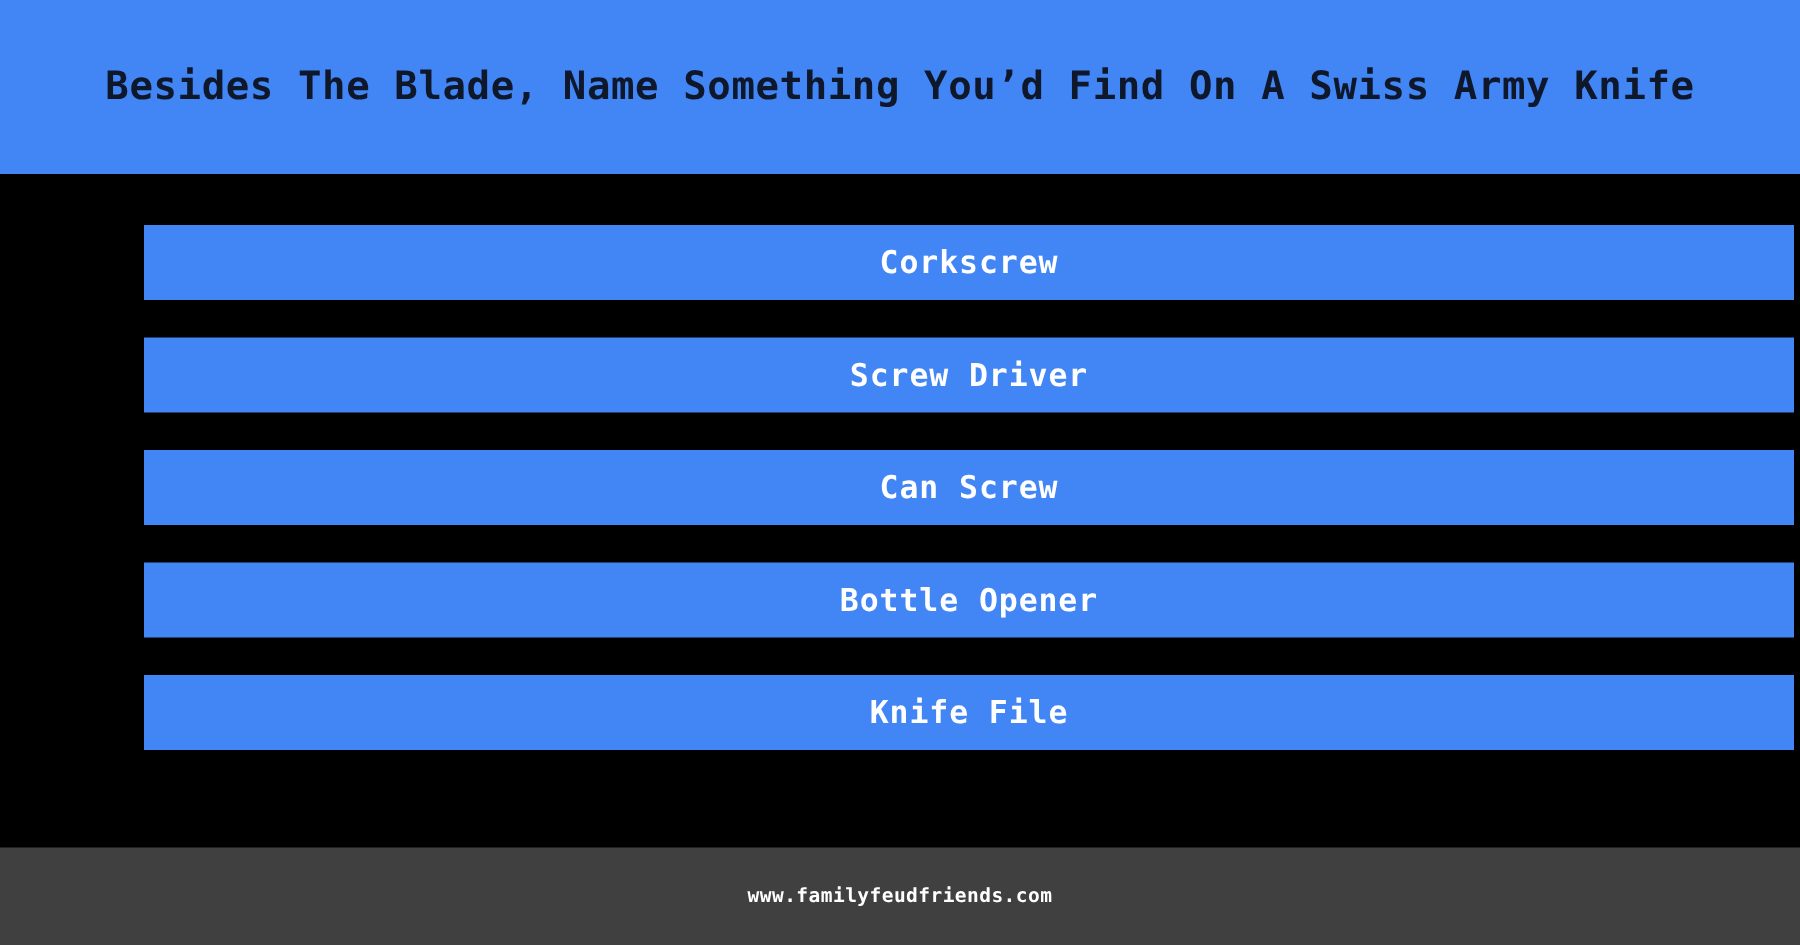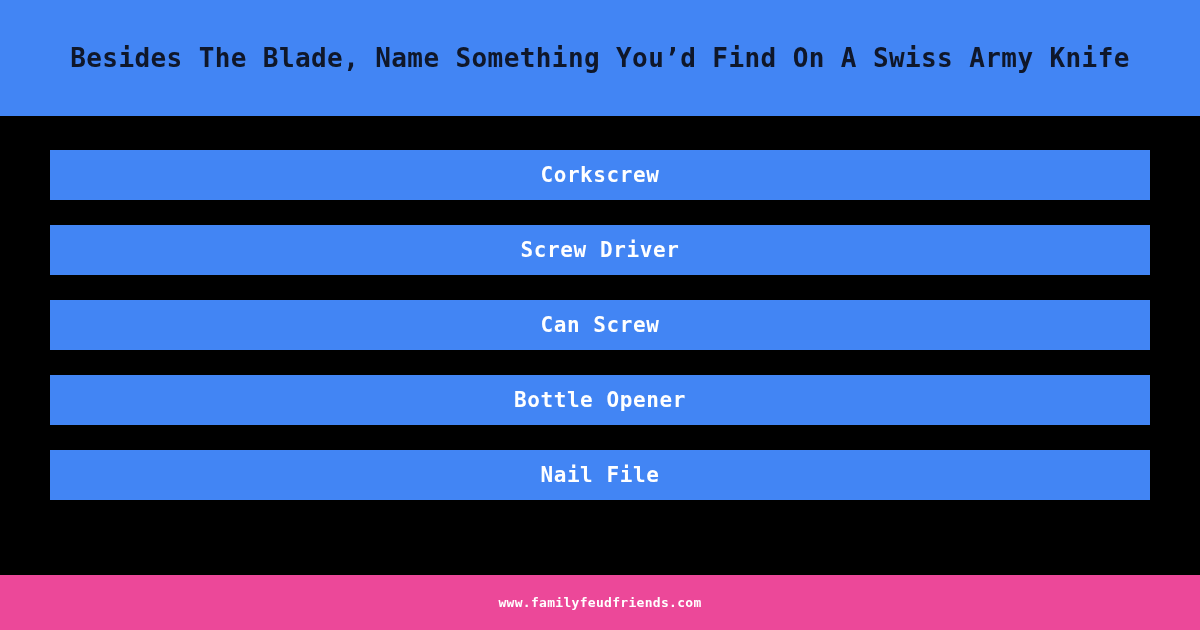--- a/index.html
+++ b/index.html
@@ -39,20 +39,21 @@
     letter-spacing: 0.4px;
     line-height: 1.25;
     text-align: center;
     white-space: nowrap;
     font-family: "DejaVu Sans Mono", "Liberation Mono", monospace;
   }
   #answers-area {
     flex: 1 1 auto;
     padding: 34px 50px 0 50px;
     box-sizing: border-box;
+    margin-left: 46px;
   }
   .answer-row {
     width: 1100px;
     height: 50px;
     background: #4285f4;
     margin-bottom: 25px;
     display: flex;
     align-items: center;
     justify-content: center;
     box-sizing: border-box;
@@ -64,25 +65,25 @@
     color: #ffffff;
     font-size: 21px;
     font-weight: bold;
     letter-spacing: 0.6px;
     text-align: center;
     white-space: nowrap;
     font-family: "DejaVu Sans Mono", "Liberation Mono", monospace;
   }
   #footer {
     flex: 0 0 auto;
-    height: 55px;
+    height: 65px;
     display: flex;
     align-items: center;
     justify-content: center;
-    background: #ec4899;
+    background: #404040;
   }
   #footer-text {
     color: #ffffff;
     font-size: 13px;
     font-weight: bold;
     letter-spacing: 0.3px;
     font-family: "DejaVu Sans Mono", "Liberation Mono", monospace;
   }
 </style>
 </head>
@@ -107,21 +108,21 @@
 
     <div class="answer-row">
       <span class="answer-label">Can Screw</span>
     </div>
 
     <div class="answer-row">
       <span class="answer-label">Bottle Opener</span>
     </div>
 
     <div class="answer-row">
-      <span class="answer-label">Nail File</span>
+      <span class="answer-label">Knife File</span>
     </div>
 
   </div>
 
   <div id="footer">
     <span id="footer-text">www.familyfeudfriends.com</span>
   </div>
 
 </div>
 

